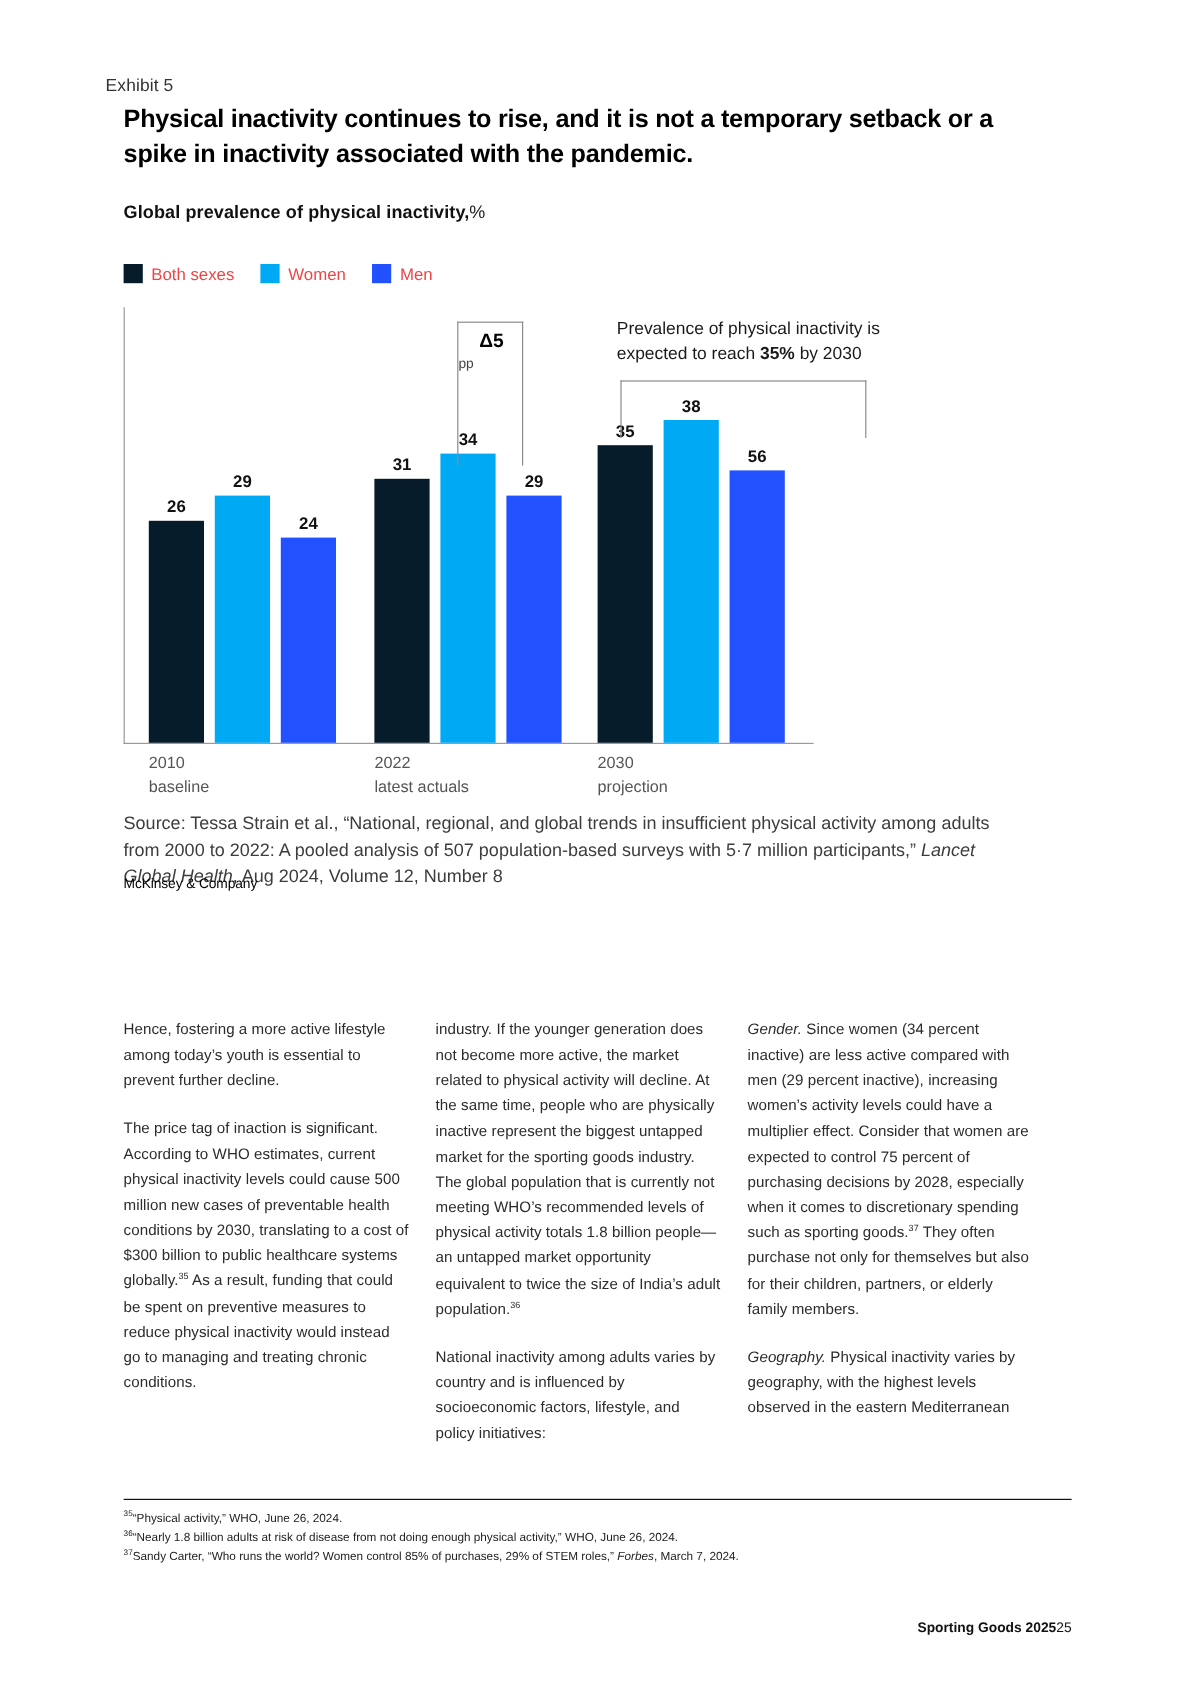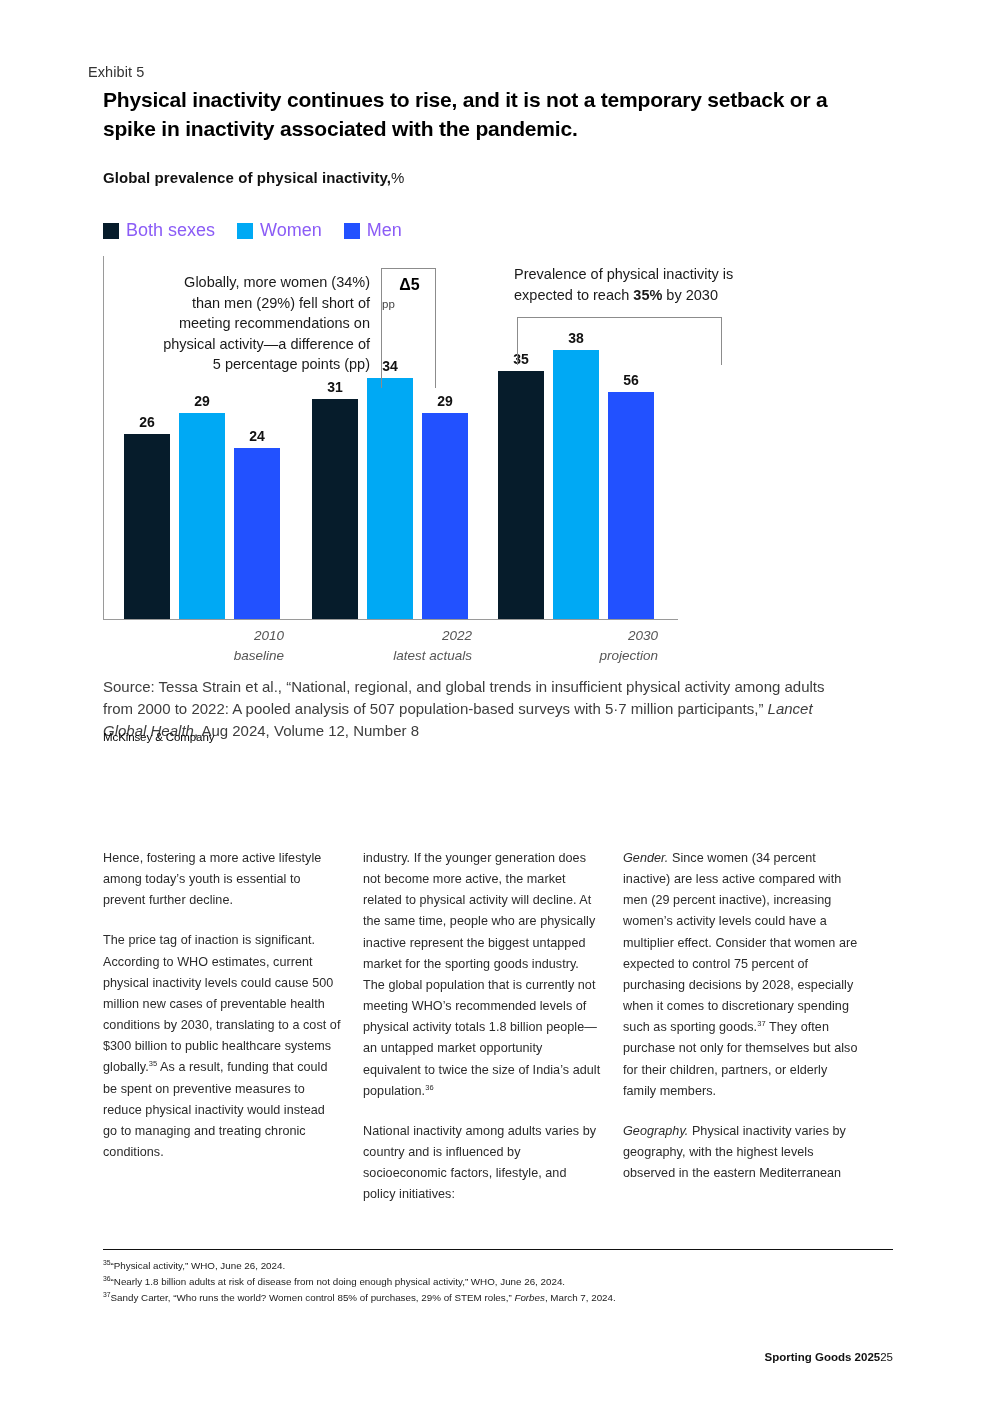--- a/index.html
+++ b/index.html
@@ -69,22 +69,22 @@
     display: flex;
     align-items: center;
     gap: 7px;
   }
   .legend-swatch {
     width: 16px;
     height: 16px;
     display: block;
   }
   .legend-text {
-    font-size: 18px;
-    color: #8b5cf6;
+    font-size: 14px;
+    color: #ef4444;
   }
 
   
   .chart-area {
     position: absolute;
     left: 103px;
     top: 256px;
     width: 575px;
     height: 364px;
   }
@@ -124,26 +124,25 @@
   .bar-value {
     position: absolute;
     width: 46px;
     text-align: center;
     font-size: 14px;
     font-weight: bold;
     color: #111111;
   }
   .cat-label {
     position: absolute;
-    text-align: right;
+    text-align: left;
     width: 160px;
     font-size: 13.5px;
     color: #555555;
     line-height: 1.45;
-    font-style: italic;
   }
   .cat-label .cat-sub {
     display: block;
     font-size: 13.5px;
     color: #555555;
   }
 
   
   .callout-left {
     position: absolute;
@@ -373,21 +372,20 @@
     <div class="cat-label" style="left:209px;top:370px;">
       <span>2022</span>
       <span class="cat-sub">latest actuals</span>
     </div>
     <div class="cat-label" style="left:395px;top:370px;">
       <span>2030</span>
       <span class="cat-sub">projection</span>
     </div>
   </div>
 
-  <div class="callout-left">Globally, more women (34%) than men (29%) fell short of meeting recommendations on physical activity—a difference of 5 percentage points (pp)</div>
 
   <div class="delta-bracket">
     <div class="delta-value">Δ5</div>
     <div class="delta-unit">pp</div>
   </div>
 
   <div class="callout-right-text">
     <span>Prevalence of physical inactivity is expected to reach </span><b>35%</b><span> by 2030</span>
   </div>
   <div class="right-bracket"></div>

